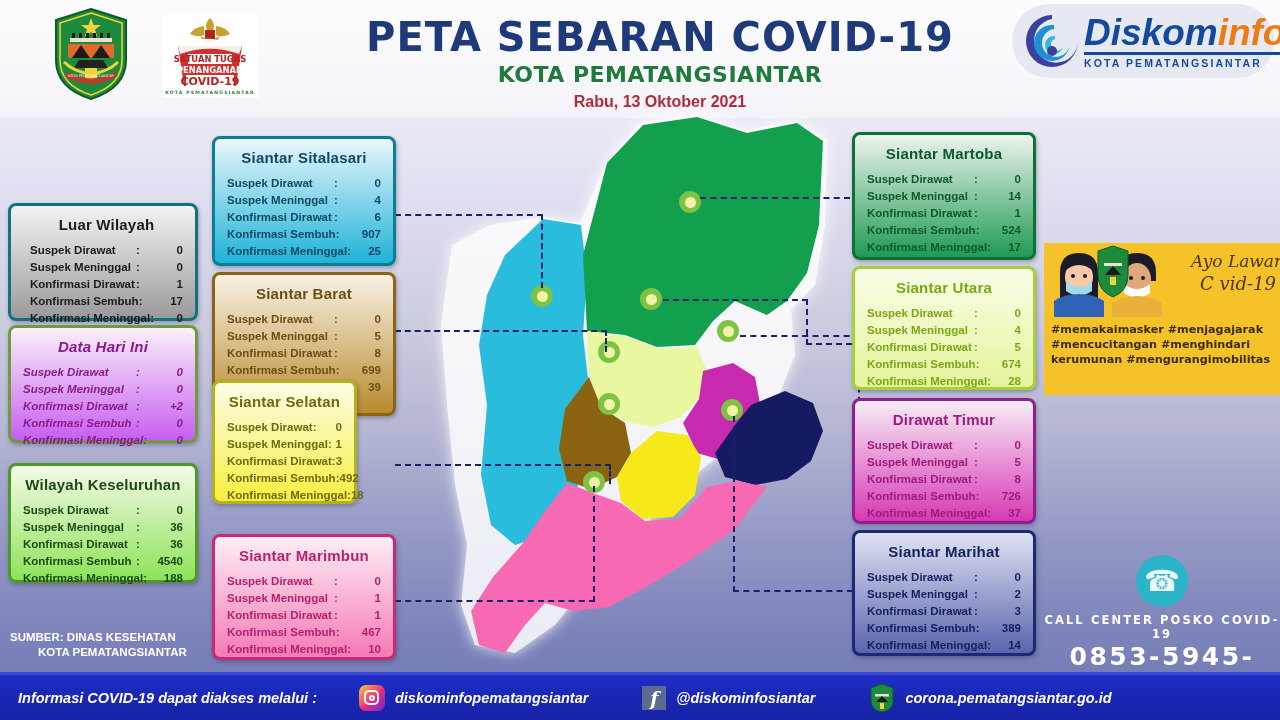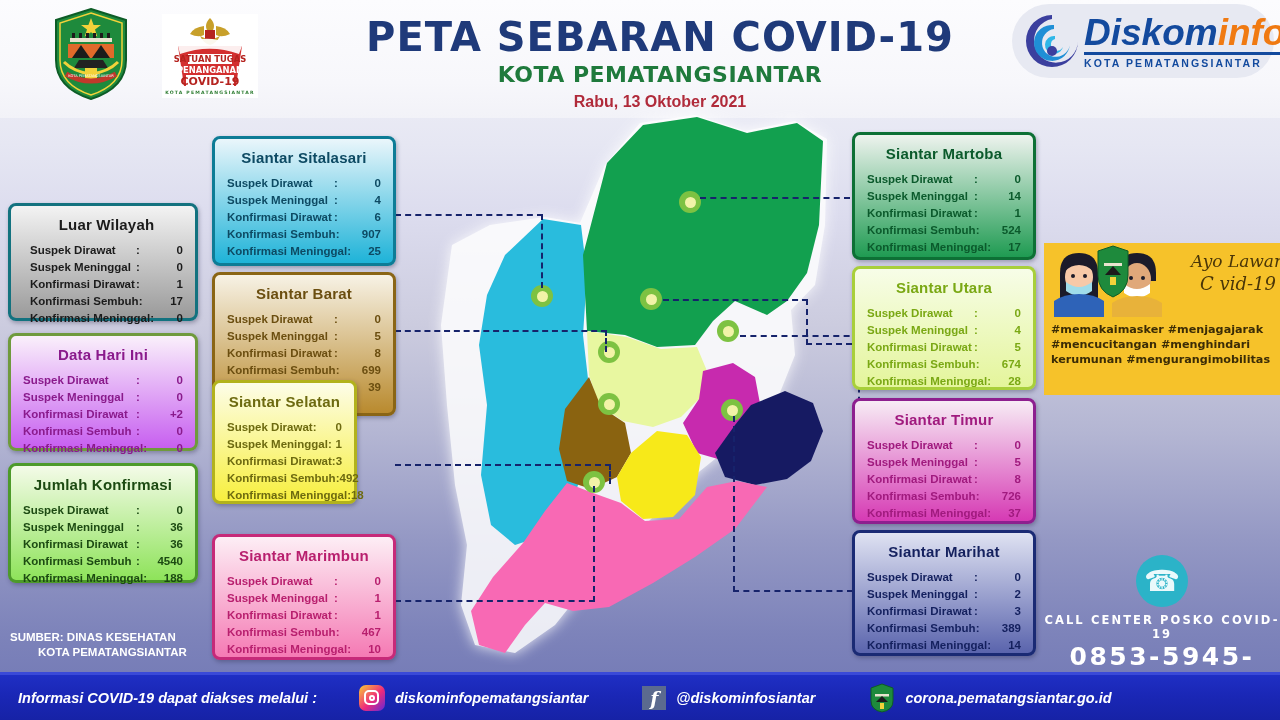--- a/index.html
+++ b/index.html
@@ -303,21 +303,21 @@
           <span class="val">17</span>
         </div>
       <div class="row">
           <span class="lbl">Konfirmasi Meninggal</span>
           <span class="col">:</span>
           <span class="val">0</span>
         </div>
     </div>
   </div>
 
-  <div class="card c-hari" style="left:8px; top:333px; width:190px; height:118px;">
+  <div class="card c-hari" style="left:8px; top:325px; width:190px; height:118px;font-style:italic;">
     <h3>Data Hari Ini</h3>
     <div class="rows">
       <div class="row">
           <span class="lbl">Suspek Dirawat</span>
           <span class="col">:</span>
           <span class="val">0</span>
         </div>
       <div class="row">
           <span class="lbl">Suspek Meninggal</span>
           <span class="col">:</span>
@@ -335,21 +335,21 @@
         </div>
       <div class="row">
           <span class="lbl">Konfirmasi Meninggal</span>
           <span class="col">:</span>
           <span class="val">0</span>
         </div>
     </div>
   </div>
 
   <div class="card c-total" style="left:8px; top:463px; width:190px; height:120px;">
-    <h3>Jumlah Konfirmasi</h3>
+    <h3>Wilayah Keseluruhan</h3>
     <div class="rows">
       <div class="row">
           <span class="lbl">Suspek Dirawat</span>
           <span class="col">:</span>
           <span class="val">0</span>
         </div>
       <div class="row">
           <span class="lbl">Suspek Meninggal</span>
           <span class="col">:</span>
           <span class="val">36</span>
@@ -557,21 +557,21 @@
         </div>
       <div class="row">
           <span class="lbl">Konfirmasi Meninggal</span>
           <span class="col">:</span>
           <span class="val">28</span>
         </div>
     </div>
   </div>
 
   <div class="card c-timur" style="left:852px; top:398px; width:184px; height:126px;">
-    <h3>Siantar Timur</h3>
+    <h3>Dirawat Timur</h3>
     <div class="rows">
       <div class="row">
           <span class="lbl">Suspek Dirawat</span>
           <span class="col">:</span>
           <span class="val">0</span>
         </div>
       <div class="row">
           <span class="lbl">Suspek Meninggal</span>
           <span class="col">:</span>
           <span class="val">5</span>

